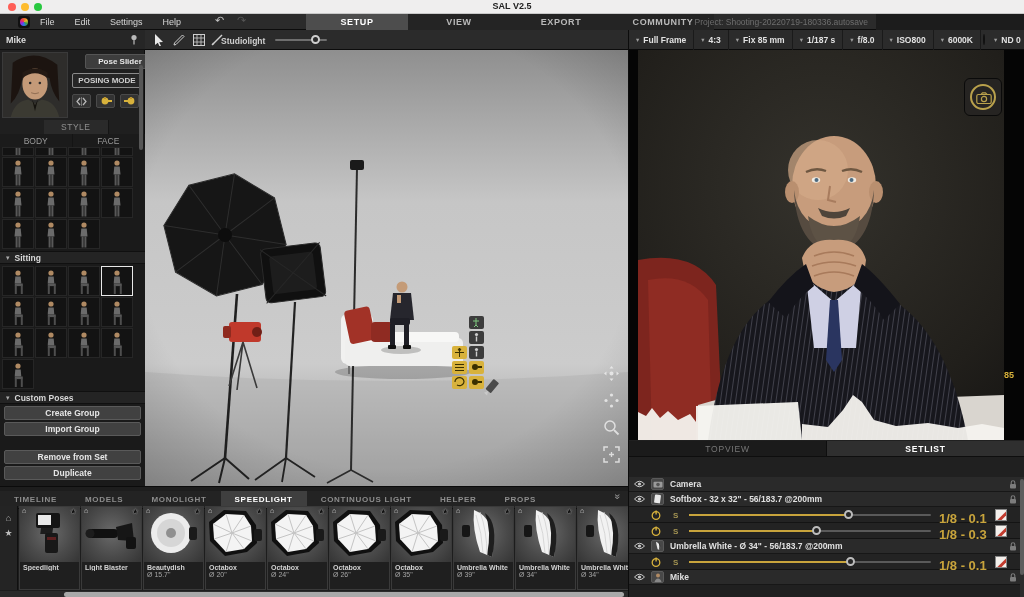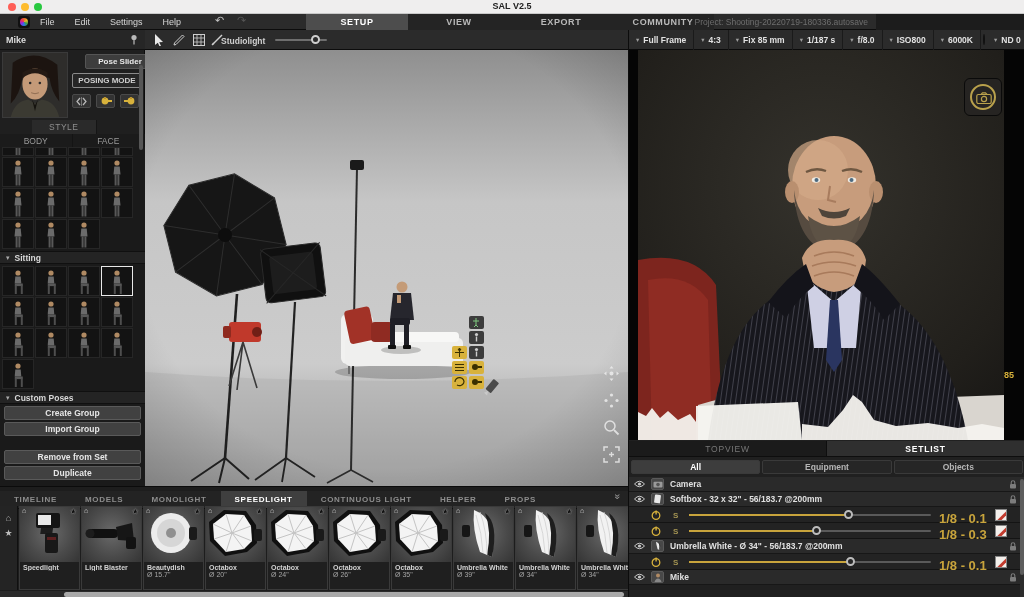--- a/index.html
+++ b/index.html
@@ -35,21 +35,21 @@
   .lp-header { position:absolute; left:0; top:0; width:145px; height:20px; background:#262626; border-bottom:1px solid #111; }
   .lp-header .name { position:absolute; left:6px; top:5px; font-size:9px; font-weight:bold; color:#ddd; }
   .pin { position:absolute; right:6px; top:4px; width:10px; height:11px; }
   .avatar-box { position:absolute; left:2px; top:22px; width:66px; height:66px; background:#2d2d2d; border:1px solid #3a3a3a; overflow:hidden; }
   .pose-btn { position:absolute; left:72px; width:70px; height:15px; background:#3d3d3d; border:1px solid #555;
     color:#e8e8e8; font-size:8px; font-weight:bold; display:flex; align-items:center; justify-content:center; border-radius:2px; }
   .pose-btn.mode { background:#262626; border:1px solid #8a8a8a; color:#cfcfcf; }
   .mini-icons { position:absolute; left:72px; top:64px; display:flex; gap:5px; }
   .mini-icons .mi { width:19px; height:14px; background:#333; border:1px solid #4a4a4a; border-radius:2px;
     display:flex; align-items:center; justify-content:center; }
-  .lp-tabs { position:absolute; left:4px; top:90px; width:157px; height:14px; display:flex;padding-left:28px; }
+  .lp-tabs { position:absolute; left:16px; top:90px; width:157px; height:14px; display:flex;padding-left:28px; }
   .lp-tab { flex:1; display:flex; align-items:center; justify-content:center; font-size:8.5px; letter-spacing:.5px;
     color:#8f8f8f; background:#2a2a2a; border-right:1px solid #151515; }
   .lp-tab.active { background:#111; color:#fff; font-weight:normal;margin-top:36px; }
   .lp-subtabs { position:absolute; left:0; top:104px; width:145px; height:13px; display:flex; }
   .lp-subtab { flex:1; display:flex; align-items:center; justify-content:center; font-size:8.5px; color:#9a9a9a; background:#1b1b1b; border-right:1px solid #141414; }
   .pose-scroll { position:absolute; left:0; top:117px; width:145px; height:339px; background:#1a1a1a; overflow:hidden; }
   .pose-row { display:flex; gap:1px; margin:0 0 1px 2px; }
   .pose-thumb { width:32px; height:30px; background:#131313; border:1px solid #262626; position:relative; overflow:hidden; }
   .pose-thumb.cut { height:9px; }
   .pose-thumb.selected { border:1px solid #e8e8e8; }
@@ -750,25 +750,20 @@
       <svg width="14" height="14" viewBox="0 0 17 17">
         <circle cx="8.5" cy="8.5" r="2" fill="#e8e8e8"></circle>
         <path d="M8.5,1 l-2,2.5 h4 Z M8.5,16 l-2,-2.5 h4 Z M1,8.5 l2.5,-2 v4 Z M16,8.5 l-2.5,-2 v4 Z" fill="#e8e8e8"></path>
       </svg>
     </div>
 
     <div class="rp-tabs" id="rp-tabs">
         <div class="rp-tab">TOPVIEW</div>
         <div class="rp-tab active">SETLIST</div>
       </div>
-    <div class="filter-row" id="filter-row">
-        <div class="filter-tab active">All</div>
-        <div class="filter-tab">Equipment</div>
-        <div class="filter-tab">Objects</div>
-      </div>
     <div class="setlist" id="setlist">
         <div class="sl-title">
           <span>
             <svg width="11" height="8" viewBox="0 0 11 8">
               <path d="M0.5,4 Q5.5,-1.5 10.5,4 Q5.5,9.5 0.5,4 Z" fill="none" stroke="#c9c9c9"></path>
               <circle cx="5.5" cy="4" r="1.6" fill="#c9c9c9"></circle>
             </svg>
           </span>
           <span class="sl-thumb">
             <svg width="10" height="8" viewBox="0 0 10 8">

